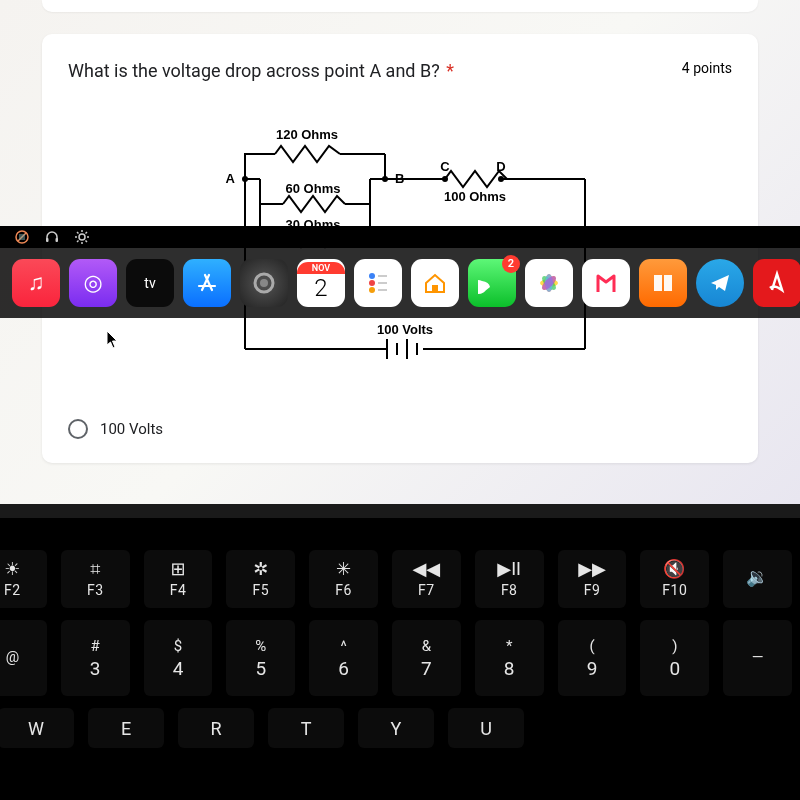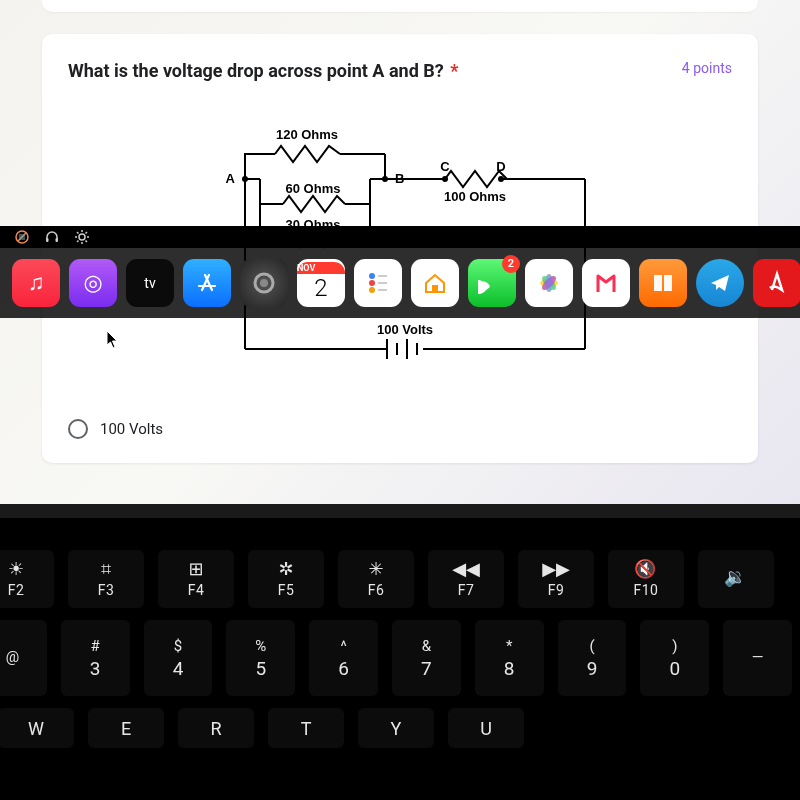--- a/index.html
+++ b/index.html
@@ -35,29 +35,29 @@
     }
     .question-header {
       display: flex;
       justify-content: space-between;
       align-items: flex-start;
       margin-bottom: 22px;
     }
     .question-text {
       font-size: 18px;
       color: #202124;
-      font-weight: 700;
+      font-weight: 400;
     }
     .required-asterisk {
       color: #d93025;
       margin-left: 2px;
     }
     .points {
       font-size: 14px;
-      color: #8b5cf6;
+      color: #000000;
       white-space: nowrap;
       margin-left: 16px;
     }
     .circuit-container {
       display: flex;
       justify-content: center;
       padding: 6px 0 18px 0;
     }
     .circuit-svg { width: 430px; height: 280px; }
     .circuit-label { font-family: Arial, sans-serif; font-weight: bold; font-size: 13px; }
@@ -285,21 +285,21 @@
           </g>
         </svg>
     </div>
     <div class="dock-icon" style="background:radial-gradient(#555,#222)">
       <svg width="30" height="30" viewBox="0 0 30 30">
           <circle cx="15" cy="15" r="9" fill="none" stroke="#aaa" stroke-width="3"></circle>
           <circle cx="15" cy="15" r="4" fill="#888"></circle>
         </svg>
     </div>
     <div class="dock-icon" style="background:#fff;color:#000;flex-direction:column">
-      <div style="background:#ff3b30;color:#fff;font-size:9px;font-weight:600;width:100%;text-align:left;border-radius:11px 11px 0 0;padding:1px 0">NOV</div>
+      <div style="background:#ff3b30;color:#fff;font-size:9px;font-weight:600;width:100%;text-align:center;border-radius:11px 11px 0 0;padding:1px 0">NOV</div>
       <div style="font-size:24px;font-weight:300;line-height:1.2">2</div>
     </div>
     <div class="dock-icon" style="background:#fff">
       <svg width="30" height="30" viewBox="0 0 30 30">
           <circle cx="9" cy="8" r="3" fill="#3b82f6"></circle>
           <circle cx="9" cy="15" r="3" fill="#ef4444"></circle>
           <circle cx="9" cy="22" r="3" fill="#f59e0b"></circle>
           <line x1="15" y1="8" x2="24" y2="8" stroke="#ccc" stroke-width="2"></line>
           <line x1="15" y1="15" x2="24" y2="15" stroke="#ccc" stroke-width="2"></line>
           <line x1="15" y1="22" x2="24" y2="22" stroke="#ccc" stroke-width="2"></line>
@@ -374,20 +374,24 @@
         </div>
       <div class="fkey">
           <span class="sym">✳</span>
           <span class="lbl">F6</span>
         </div>
       <div class="fkey">
           <span class="sym">◀◀</span>
           <span class="lbl">F7</span>
         </div>
       <div class="fkey">
+          <span class="sym">▶II</span>
+          <span class="lbl">F8</span>
+        </div>
+      <div class="fkey">
           <span class="sym">▶▶</span>
           <span class="lbl">F9</span>
         </div>
       <div class="fkey">
           <span class="sym">🔇</span>
           <span class="lbl">F10</span>
         </div>
       <div class="fkey">
           <span class="sym">🔉</span>
           <span class="lbl"></span>

